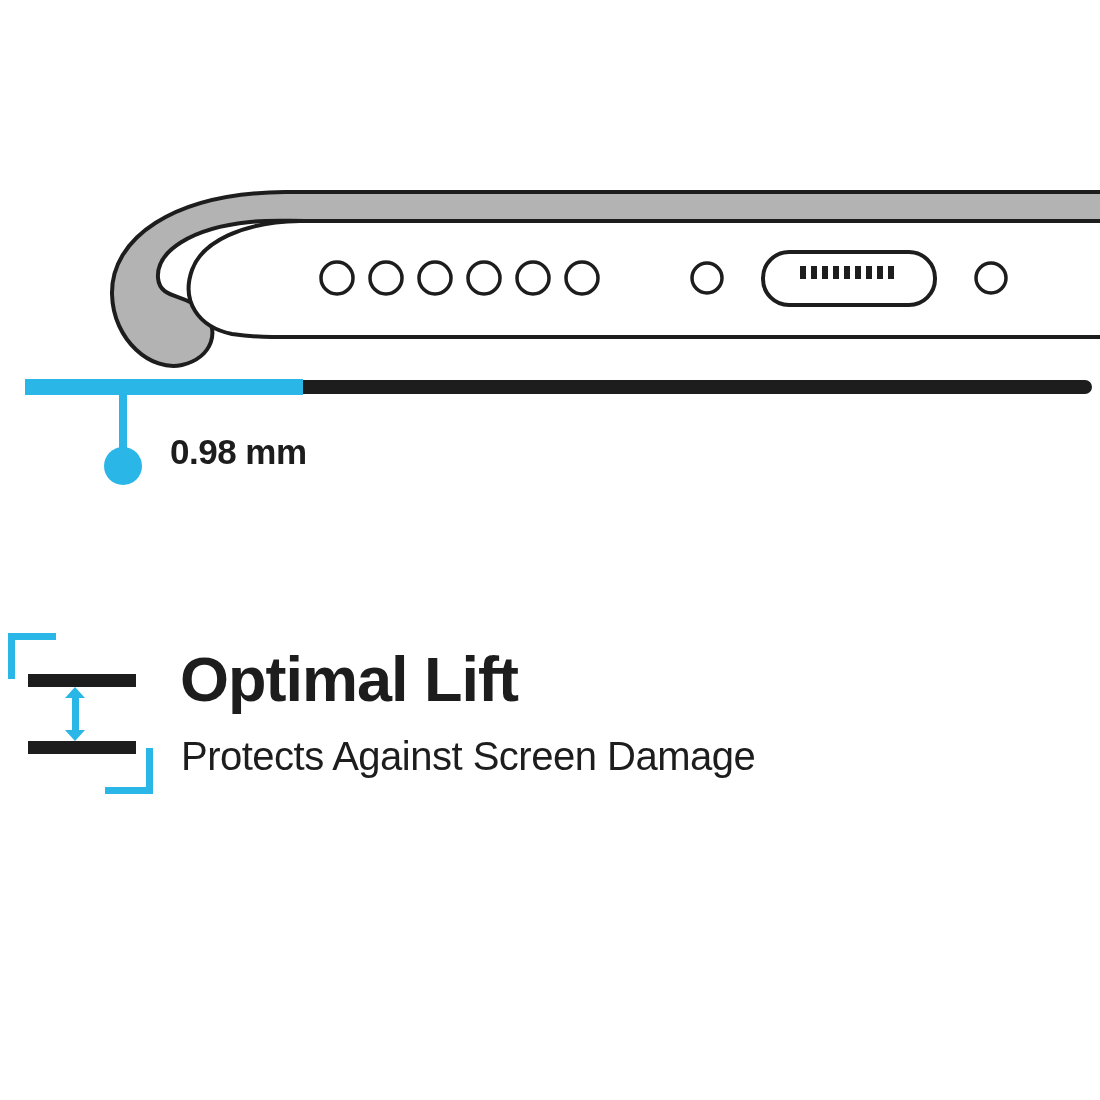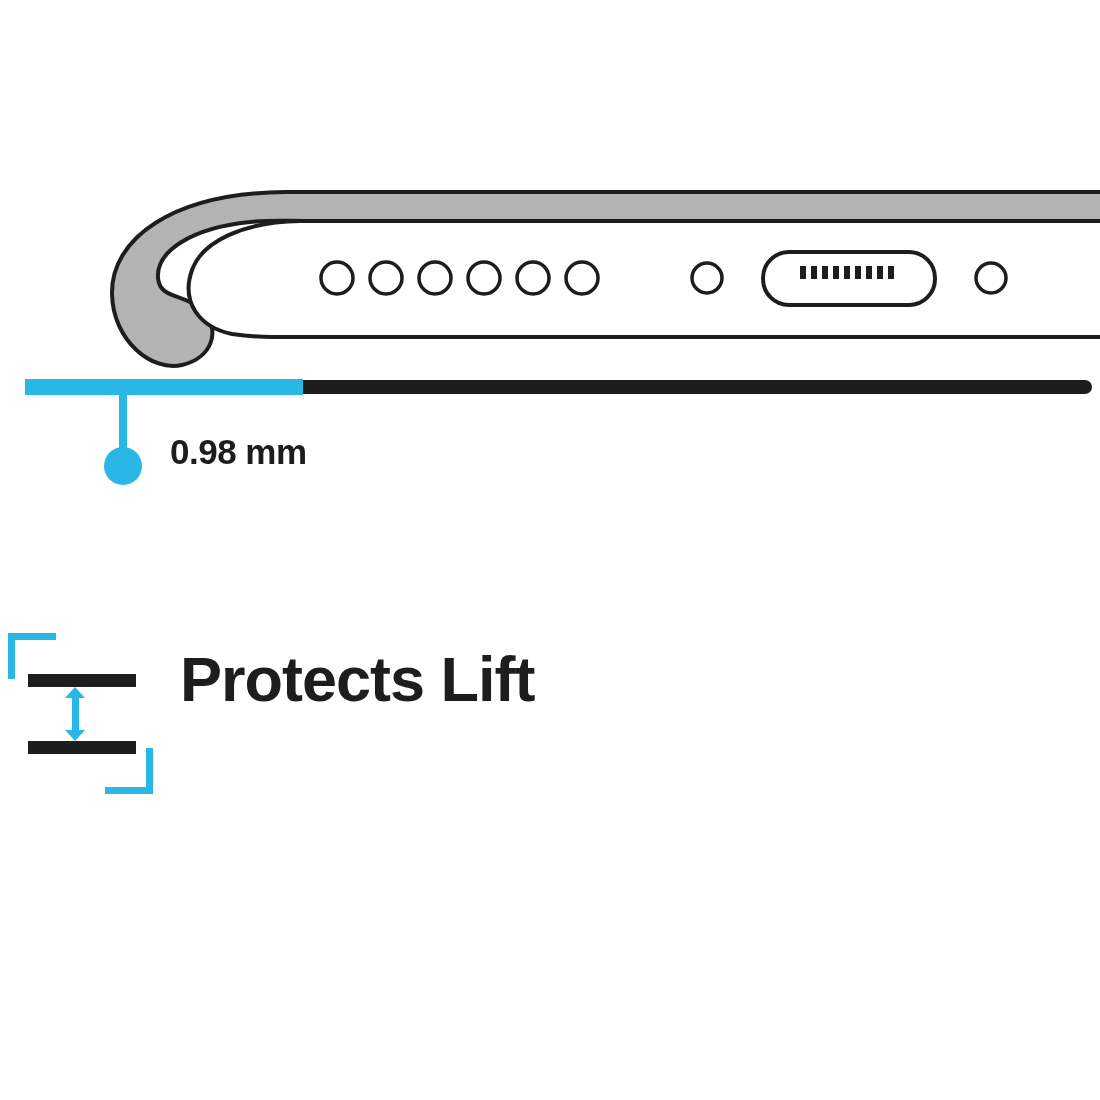--- a/index.html
+++ b/index.html
@@ -101,15 +101,16 @@
   <div class="icon-wrap">
     <div class="bracket tl"></div>
     <div class="ibar t"></div>
     <div class="ibar b"></div>
     <div class="bracket br"></div>
     <div class="arrow-line"></div>
     <div class="arrow-head up"></div>
     <div class="arrow-head down"></div>
   </div>
 
-  <h1 class="title">Protects Lift</h1>
+  <h1 class="title">Optimal Lift</h1>
+  <p class="subtitle">Protects Against Screen Damage</p>
 
 </div>
 
 </body></html>

